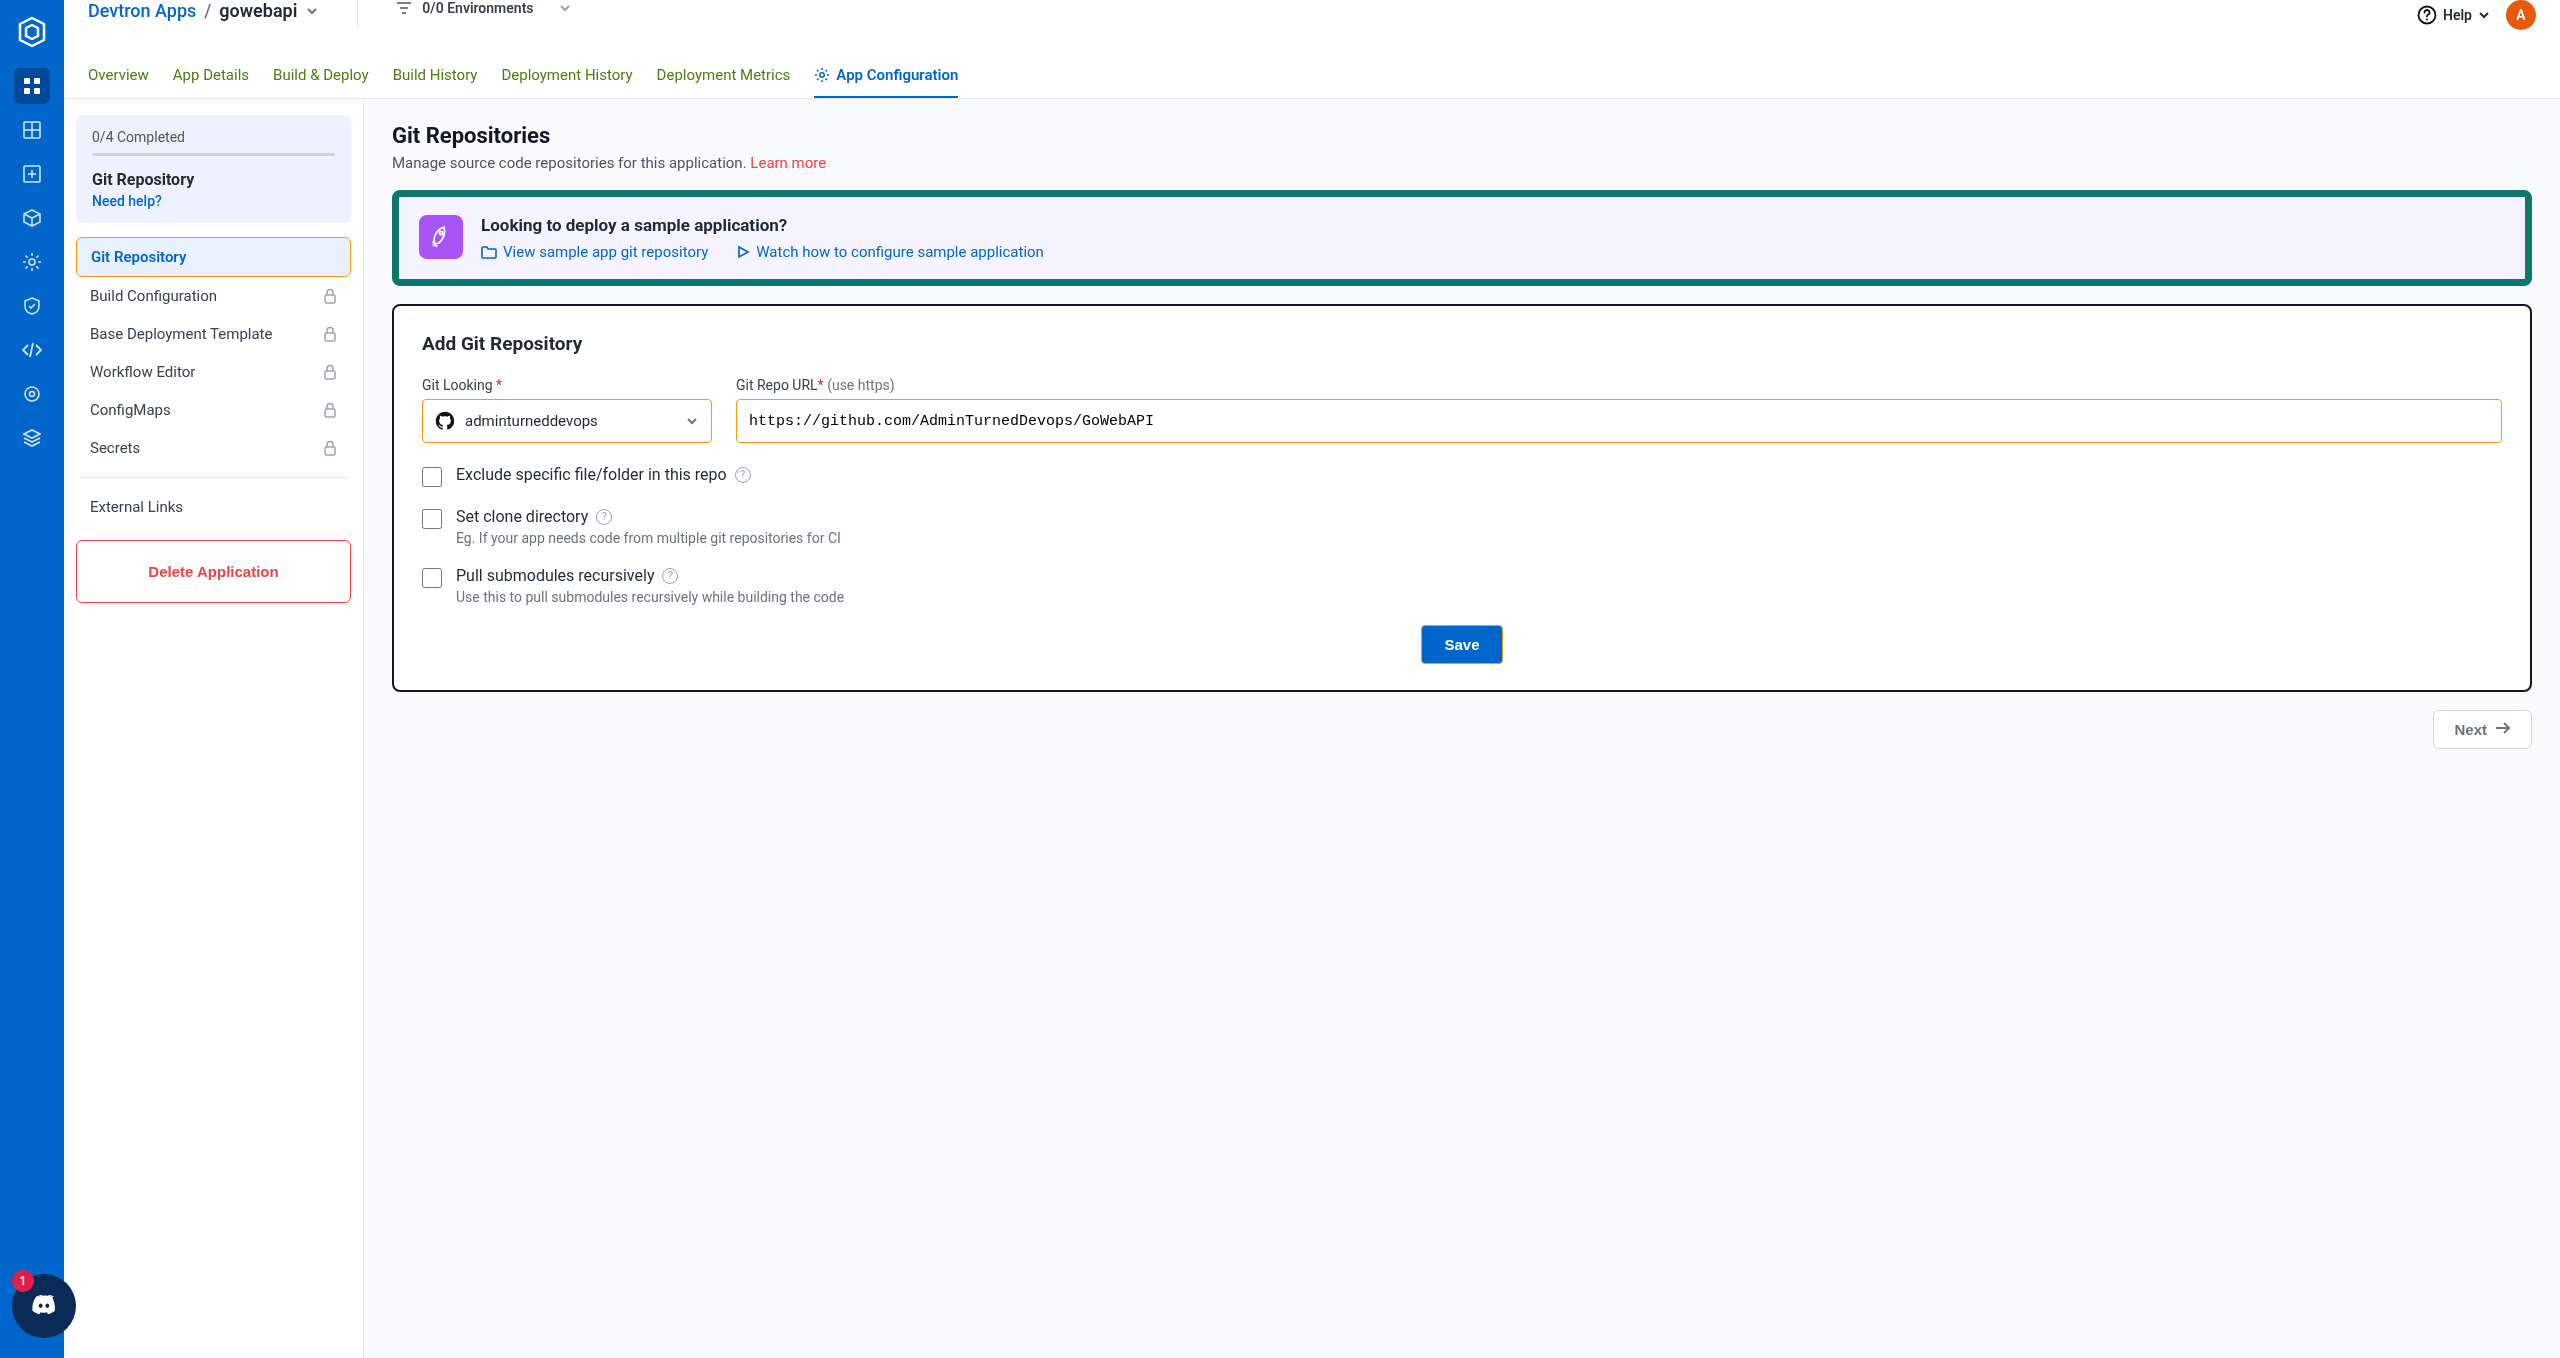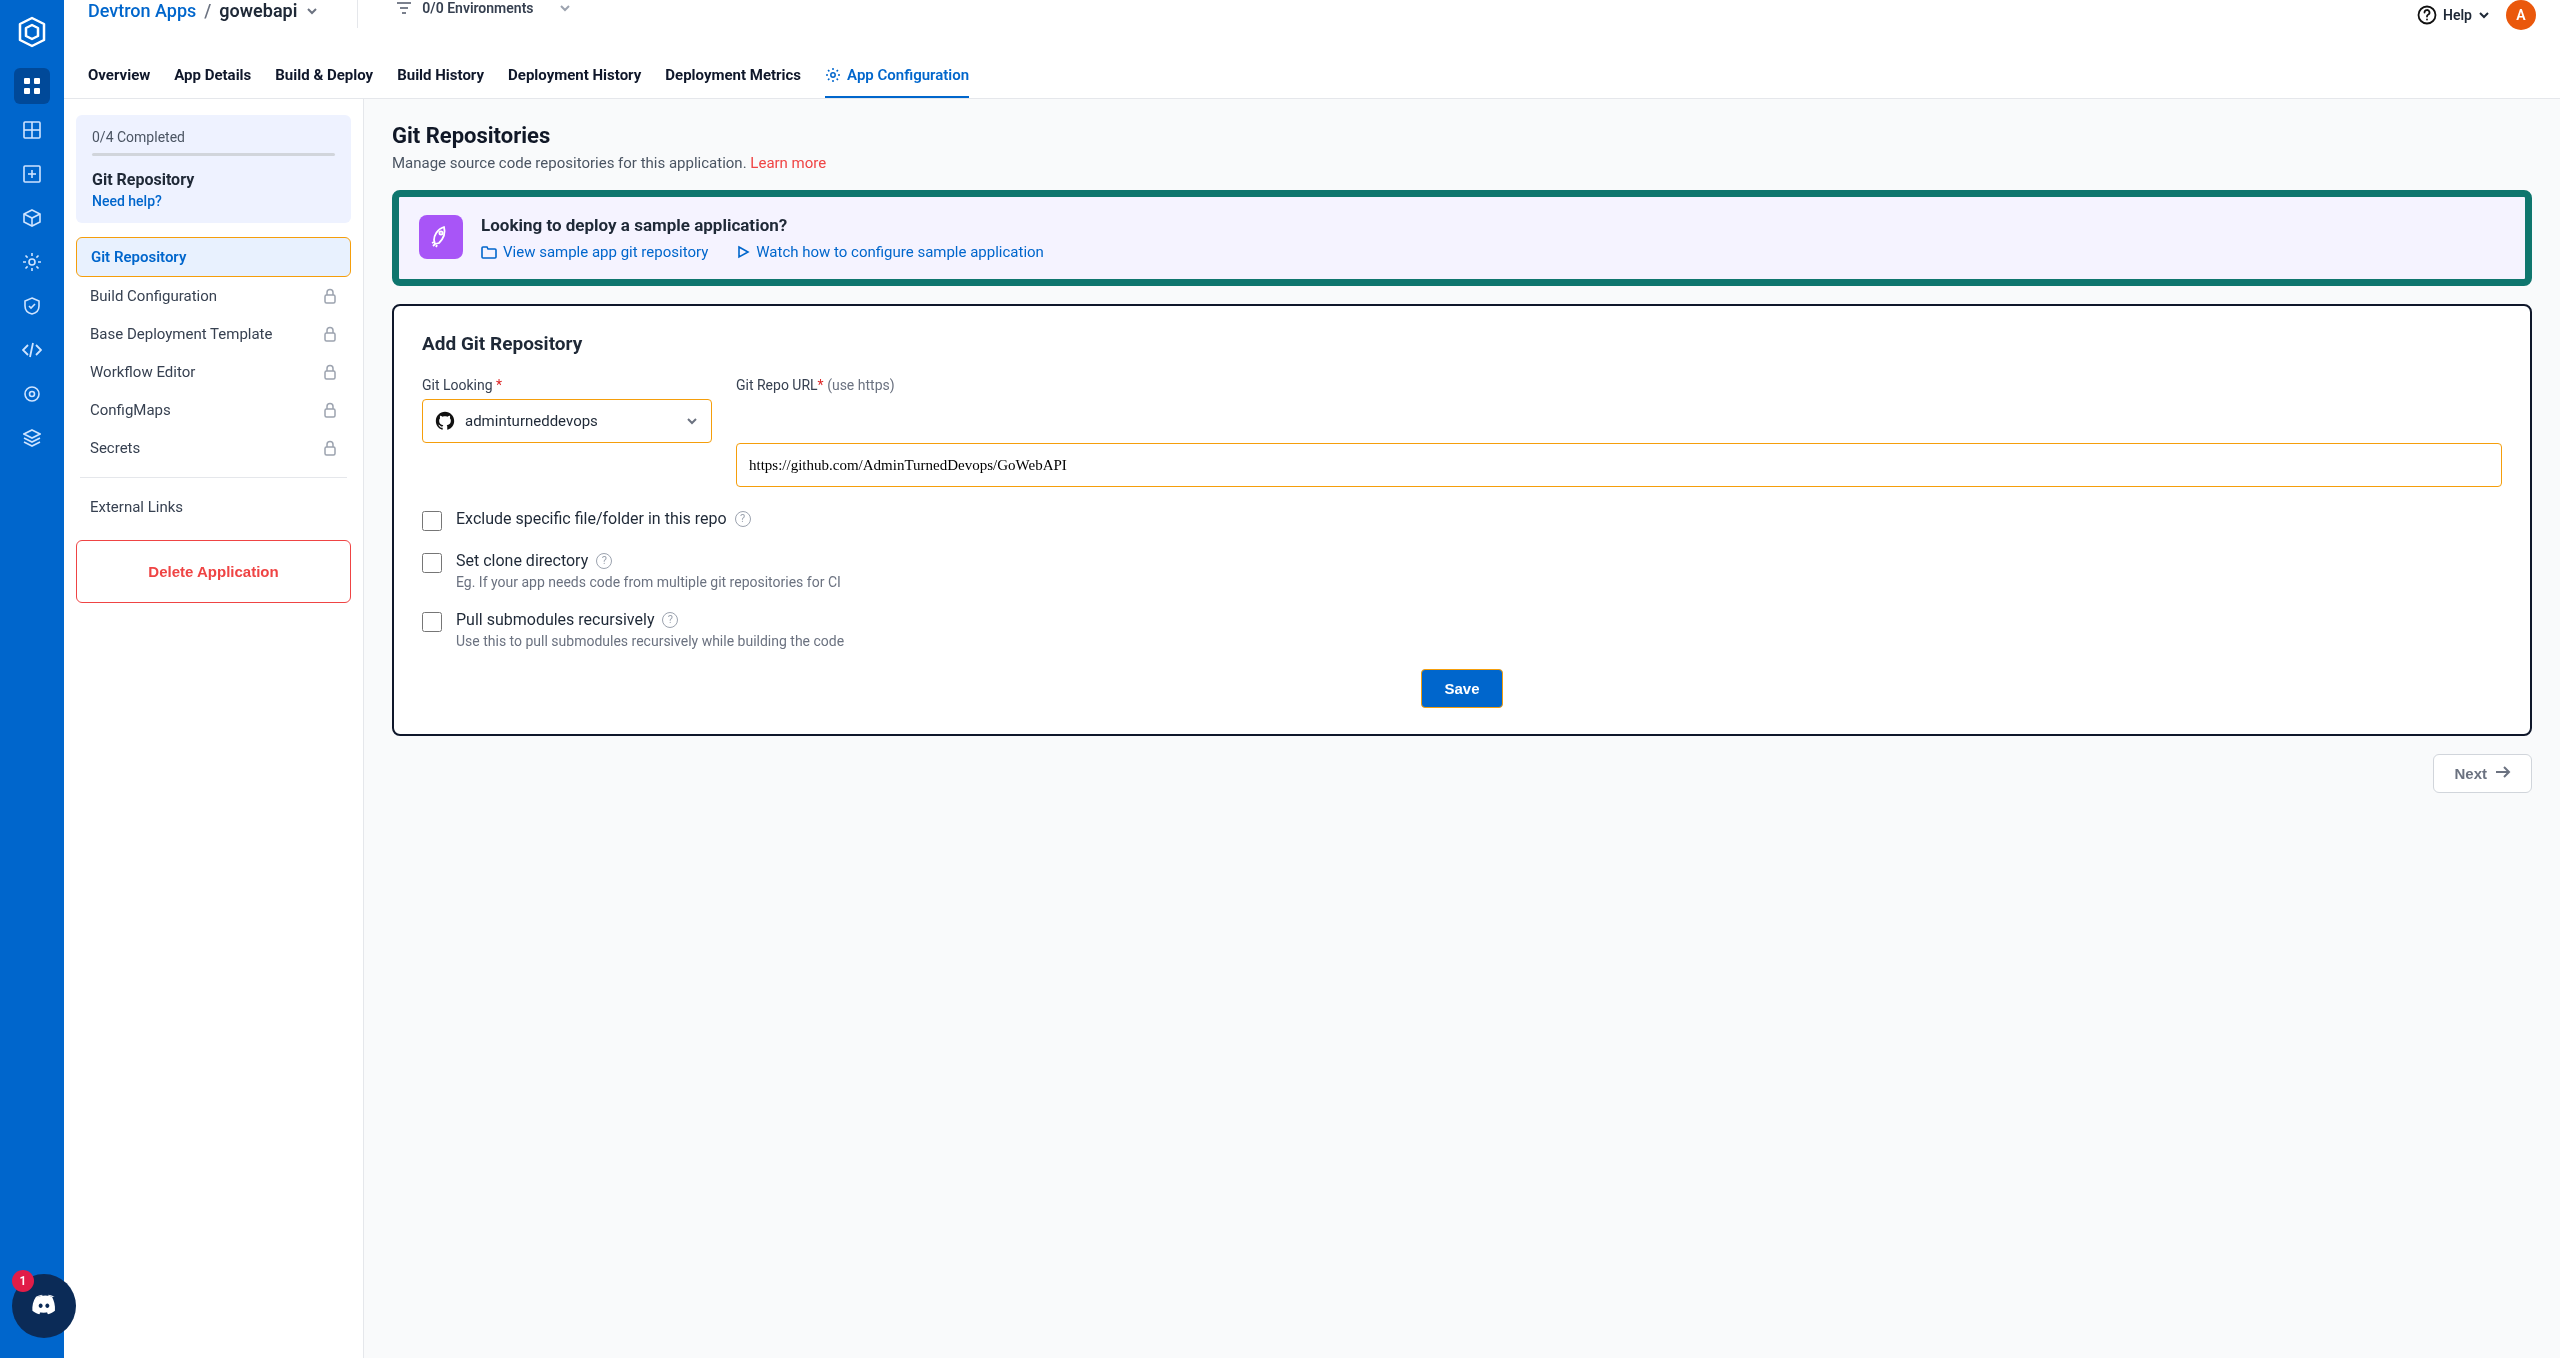--- a/index.html
+++ b/index.html
@@ -26,21 +26,21 @@
 .breadcrumb .chev { color: #6b7280; }
 .vdiv { width: 1px; height: 28px; background: #e5e7eb; margin: 0 10px; }
 .env-selector { display: flex; align-items: center; gap: 10px; color: #374151; font-weight: 600; }
 .env-selector .filter-ico { color: #6b7280; }
 .header-right { margin-left: auto; display: flex; align-items: center; gap: 16px; }
 .help { display: flex; align-items: center; gap: 6px; font-weight: 600; cursor: pointer; }
 .avatar { width: 30px; height: 30px; border-radius: 50%; background: #ea580c; color: #fff; display: flex; align-items: center; justify-content: center; font-weight: 600; font-size: 14px; }
 
 
 .tabs { display: flex; gap: 24px; height: 44px; align-items: center; }
-.tab { color: #0f172a; font-weight: 700; font-size: 15px; cursor: pointer; height: 100%; display: flex; align-items: center; border-bottom: 2px solid transparent; gap: 6px; }
+.tab { color: #4d7c0f; font-weight: 400; font-size: 15px; cursor: pointer; height: 100%; display: flex; align-items: center; border-bottom: 2px solid transparent; gap: 6px; }
 .tab.active { color: #0066cc; border-bottom-color: #0066cc; font-weight: 600; }
 
 
 .content { flex: 1; display: flex; min-height: 0; }
 
 
 .sidebar { width: 300px; border-right: 1px solid #e5e7eb; padding: 16px 12px; background: #fff; display: flex; flex-direction: column; gap: 14px; }
 .progress-card { background: #eef2ff; border-radius: 6px; padding: 14px 16px; }
 .progress-card .progress-label { color: #4b5563; font-size: 14px; margin-bottom: 8px; }
 .progress-bar { height: 3px; background: #d1d5db; border-radius: 2px; margin-bottom: 14px; }
@@ -71,21 +71,21 @@
 .form-row { display: flex; gap: 24px; margin-bottom: 22px; }
 .form-field { display: flex; flex-direction: column; gap: 6px; }
 .form-field.w1 { width: 290px; flex-shrink: 0; }
 .form-field.w2 { flex: 1; }
 .form-label { font-size: 14px; color: #374151; }
 .req { color: #dc2626; }
 .muted { color: #6b7280; }
 .select-box { border: 1.5px solid #f59e0b; border-radius: 4px; height: 44px; display: flex; align-items: center; padding: 0 12px; gap: 10px; background: #fff; cursor: pointer; }
 .select-box .sel-text { flex: 1; font-size: 15px; }
 .select-box .chev { color: #6b7280; }
-.text-input { border: 1.5px solid #f59e0b; border-radius: 4px; height: 44px; padding: 16px 12px; font-size: 15px; outline: none; width: 100%; font-family: Liberation Serif, serif; margin-top: 44px; }
+.text-input { border: 1.5px solid #f59e0b; border-radius: 4px; height: 44px; padding: 16px 12px; font-size: 15px; outline: none; width: 100%; font-family: Liberation Mono, monospace; }
 
 .check-row { display: flex; gap: 14px; align-items: flex-start; margin-bottom: 20px; }
 .check-row input[type="checkbox"] { width: 20px; height: 20px; margin-top: 2px; cursor: pointer; accent-color: #0066cc; }
 .check-row .check-label { font-size: 16px; display: flex; align-items: center; gap: 8px; }
 .check-row .check-desc { color: #6b7280; font-size: 14px; margin-top: 4px; }
 .info-ico { width: 16px; height: 16px; border: 1.2px solid #9ca3af; border-radius: 50%; display: inline-flex; align-items: center; justify-content: center; font-size: 11px; color: #9ca3af; cursor: help; }
 
 .card-footer { display: flex; justify-content: center; }
 .save-btn { background: #0066cc; color: #fff; border: 1.5px solid #f59e0b; border-radius: 4px; padding: 10px 22px; font-weight: 600; font-size: 15px; cursor: pointer; }
 

